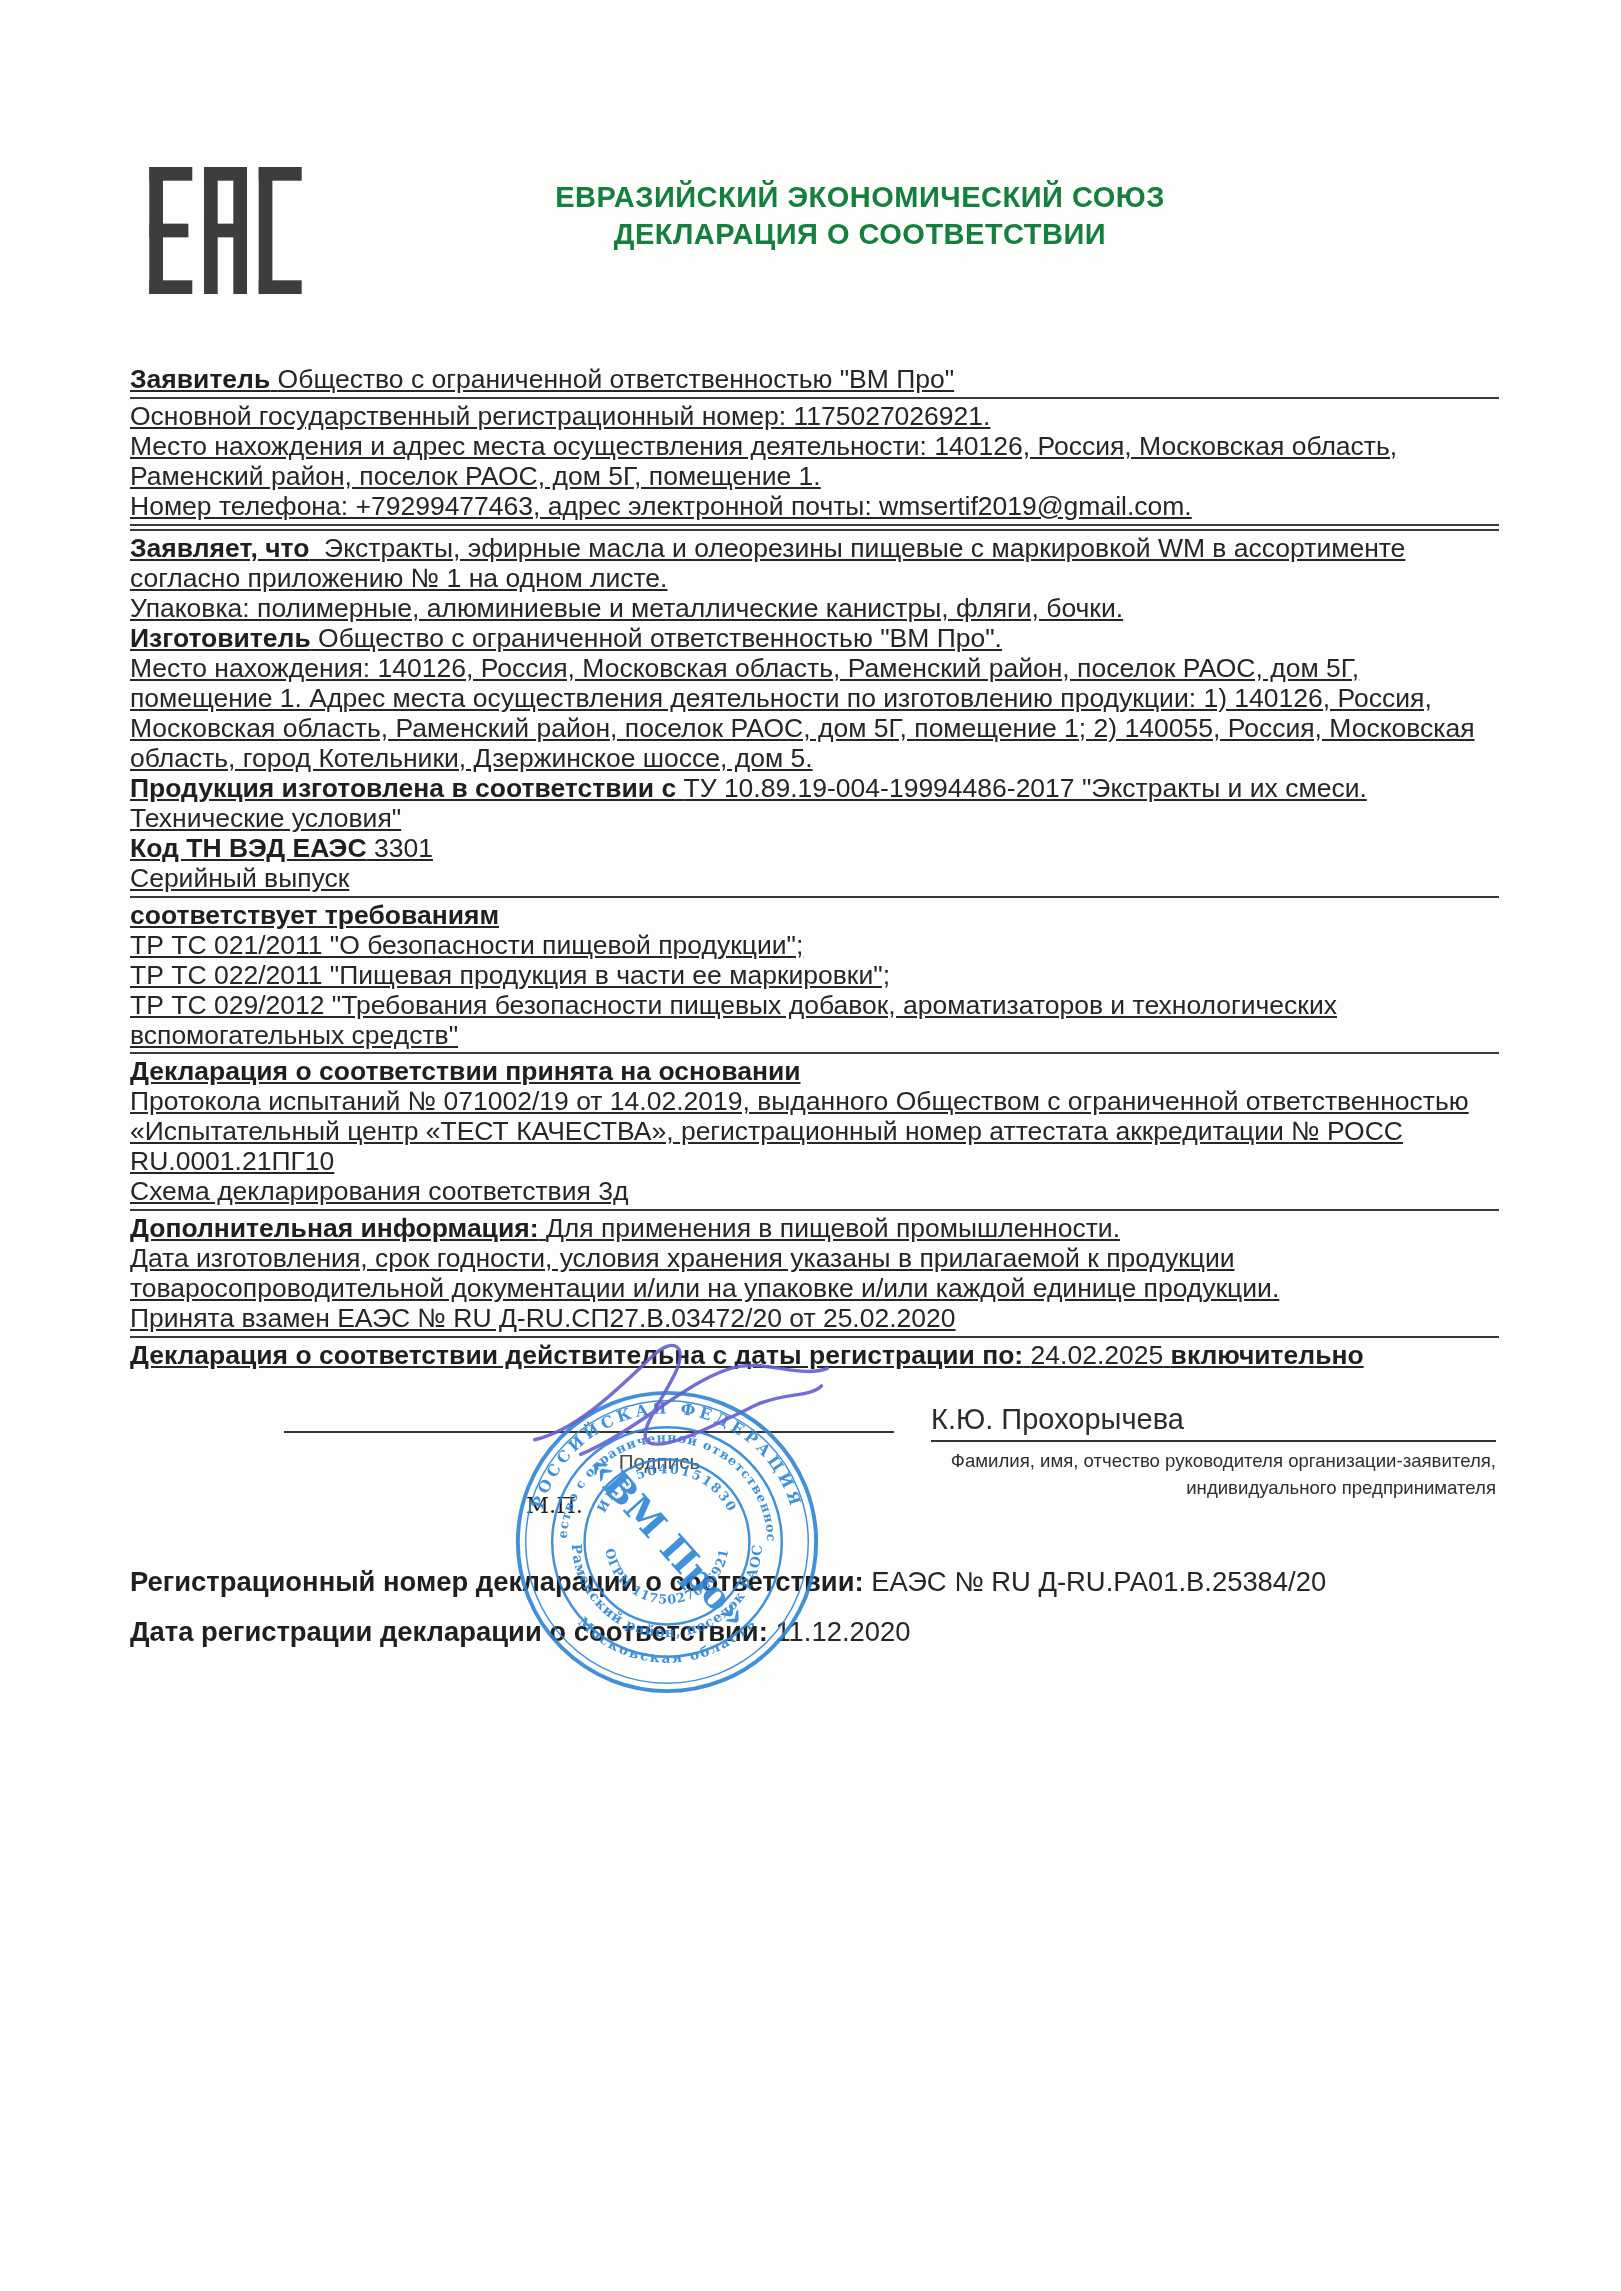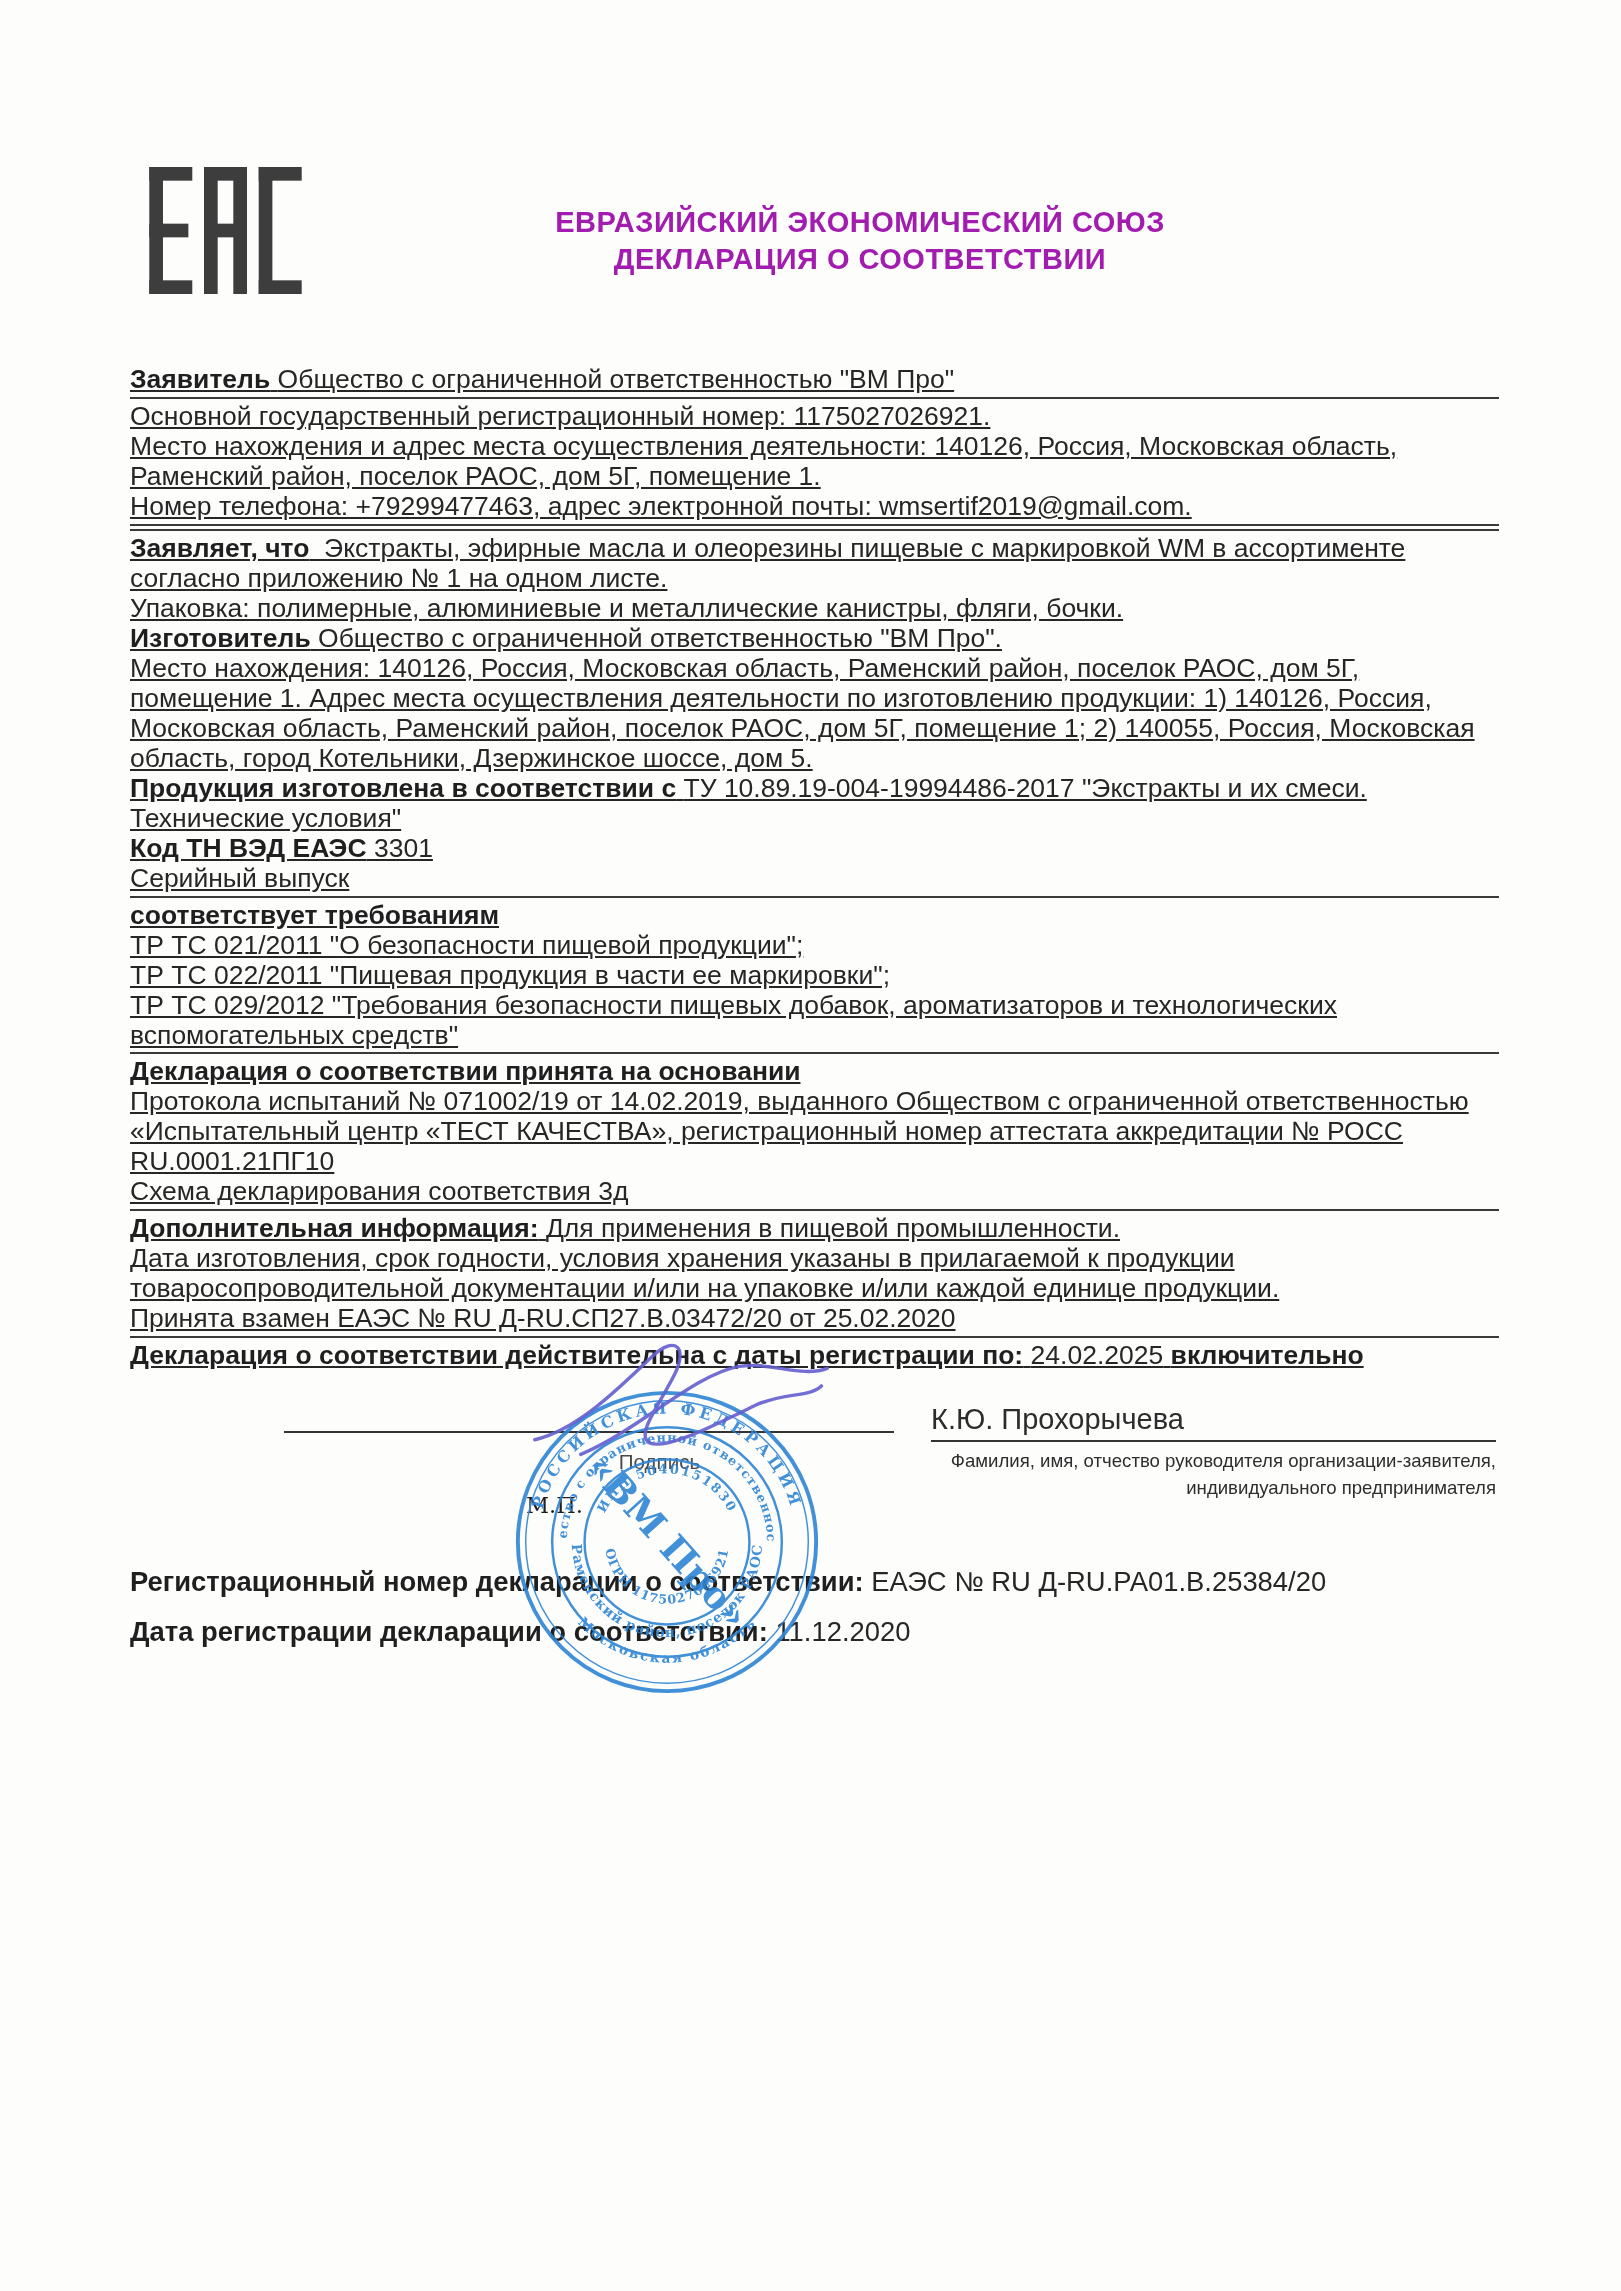--- a/index.html
+++ b/index.html
@@ -4,22 +4,22 @@
 <style>
   html,body{margin:0;padding:0;background:#e8e8e8;}
   .page{
     position:relative;width:1621px;height:2292px;background:#fdfdfc;
     font-family:"Liberation Sans", sans-serif;color:#262626;overflow:hidden;
     margin:0 auto;
   }
   
   .eac-logo{position:absolute;left:149px;top:167px;}
   
-  .title-block{position:absolute;left:370px;top:204px;width:980px;text-align:center;
-    font-weight:bold;font-size:29px;line-height:37px;color:#a21caf;letter-spacing:0.5px;}
+  .title-block{position:absolute;left:370px;top:179px;width:980px;text-align:center;
+    font-weight:bold;font-size:29px;line-height:37px;color:#15803d;letter-spacing:0.5px;}
   
   .content{position:absolute;left:130px;top:364px;width:1369px;
     font-size:26.5px;line-height:30px;color:#262626;text-decoration:underline;}
   .content p{margin:0;padding:0;}
   .b{font-weight:bold;color:#1f1f1f;}
   .rule{border:0;border-top:2px solid #3a3a3a;height:0;margin:2.9px 0 2px 0;}
   
   .sig{position:absolute;left:130px;top:1372px;width:1369px;height:412px;}
   .scribble{position:absolute;left:390px;top:-35px;z-index:6;}
   .stamp{position:absolute;left:380px;top:12.7px;z-index:5;opacity:.9;}

